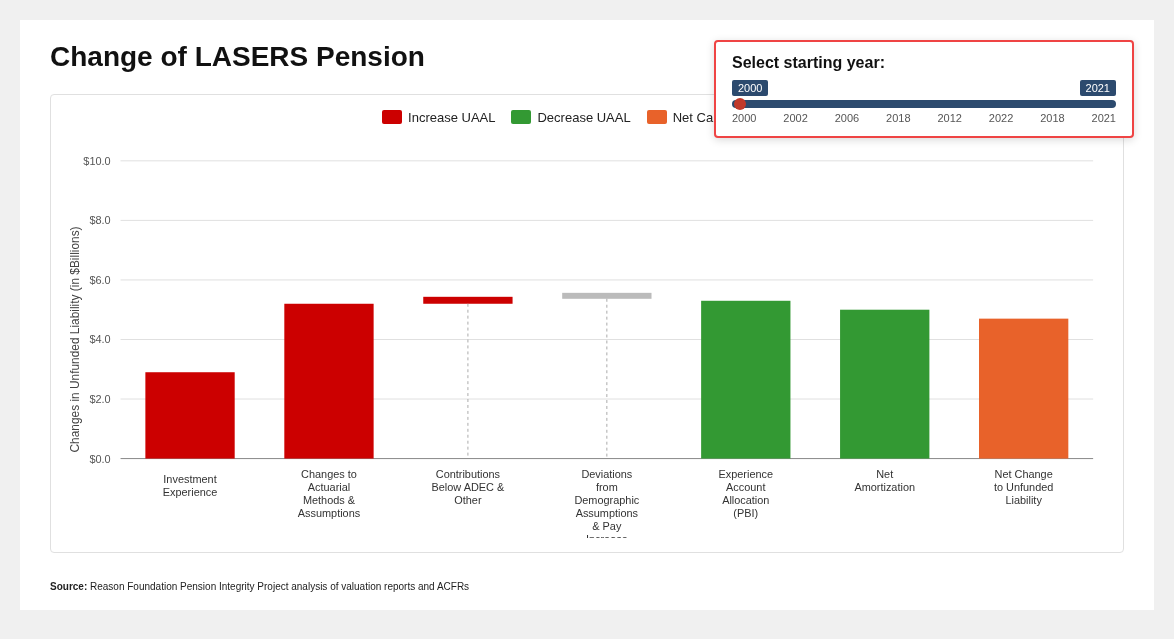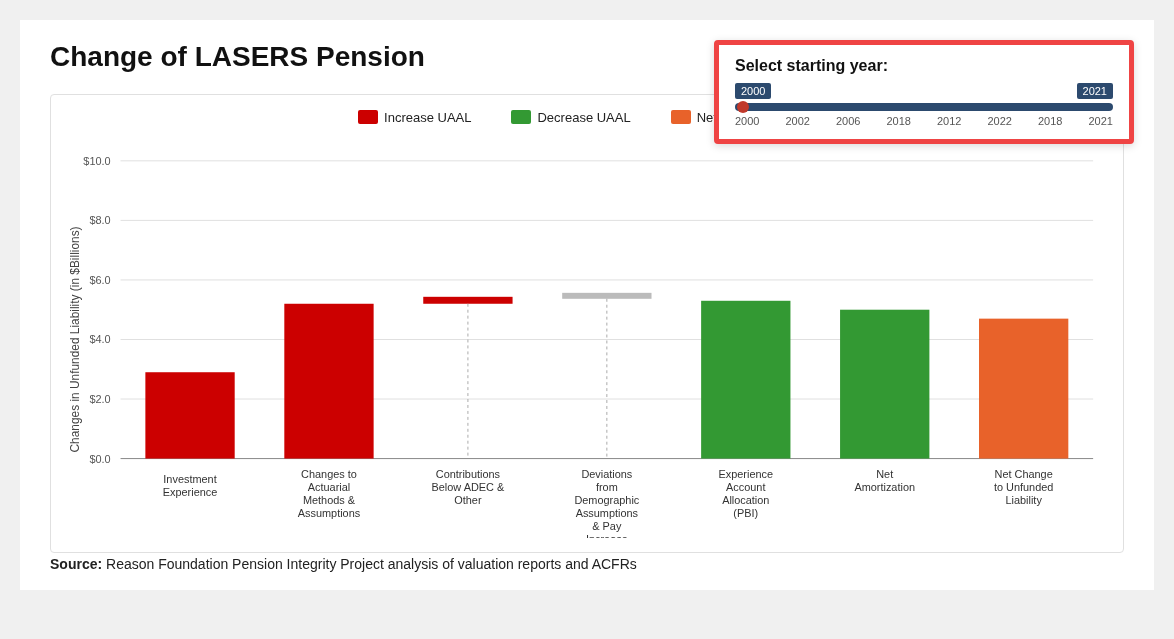--- a/index.html
+++ b/index.html
@@ -21,21 +21,21 @@
       line-height: 1.2;
       color: #111;
       margin-bottom: 10px;
       max-width: 500px;
     }
     .year-selector {
       position: absolute;
       top: 20px;
       right: 20px;
       background: white;
-      border: 5px solid #ef4444;
+      border: 2px solid #ef4444;
       border-radius: 4px;
       padding: 12px 16px;
       width: 420px;
       box-shadow: 0 2px 8px rgba(0,0,0,0.15);
     }
     .year-selector-title {
       font-size: 16px;
       font-weight: 700;
       margin-bottom: 8px;
       color: #111;
@@ -80,38 +80,38 @@
     .chart-area {
       margin-top: 20px;
       border: 1px solid #e0e0e0;
       border-radius: 4px;
       padding: 15px 10px 10px 10px;
       background: white;
     }
     .legend {
       display: flex;
       justify-content: center;
-      gap: 40px;
+      gap: 16px;
       margin-bottom: 16px;
     }
     .legend-item {
       display: flex;
       align-items: center;
       gap: 6px;
       font-size: 13px;
       color: #222;
     }
     .legend-color {
       width: 20px;
       height: 14px;
       border-radius: 2px;
     }
     .source-section {
-      margin-top: 0;
-      font-size: 14px;
+      margin-top: 26px;
+      font-size: 10px;
       color: #222;
       line-height: 1.6;
     }
     .source-section span.bold {
       font-weight: 700;
     }
     
     .chart-svg-wrapper {
       position: relative;
       width: 100%;

